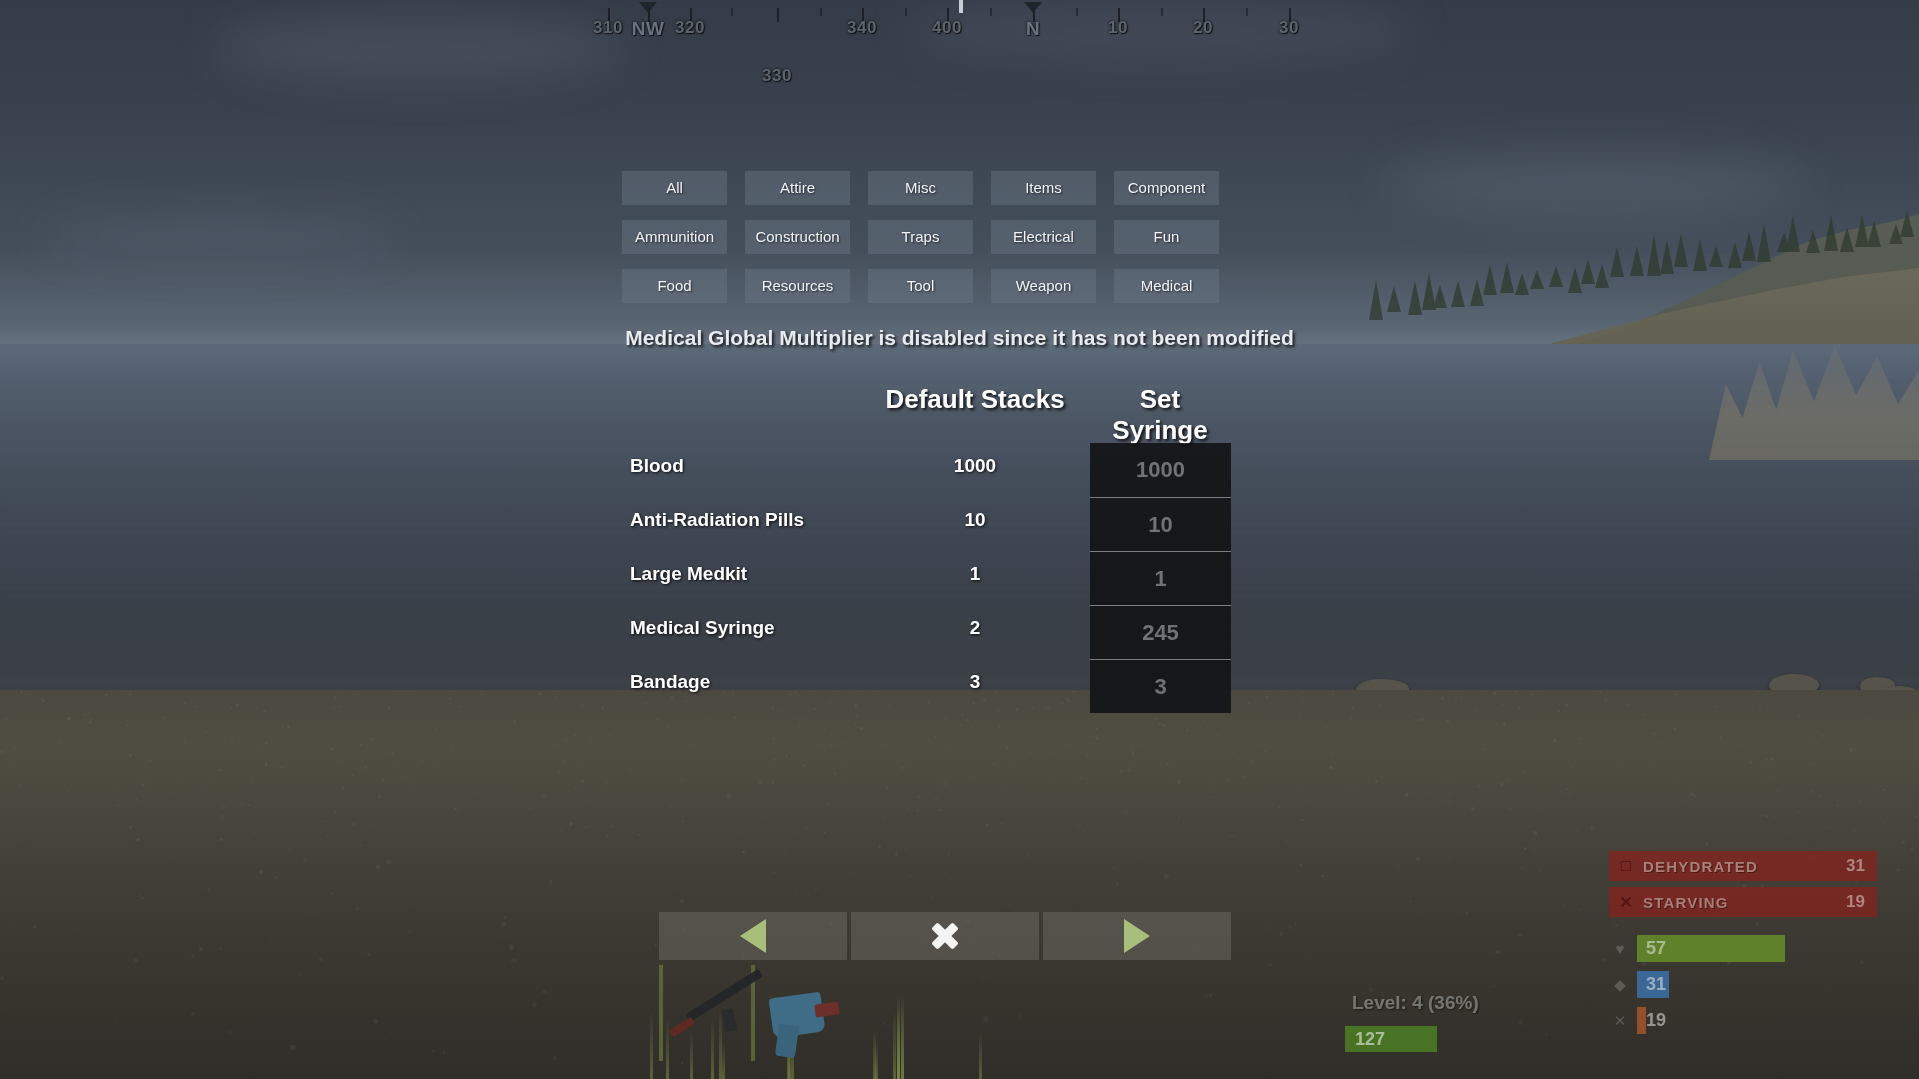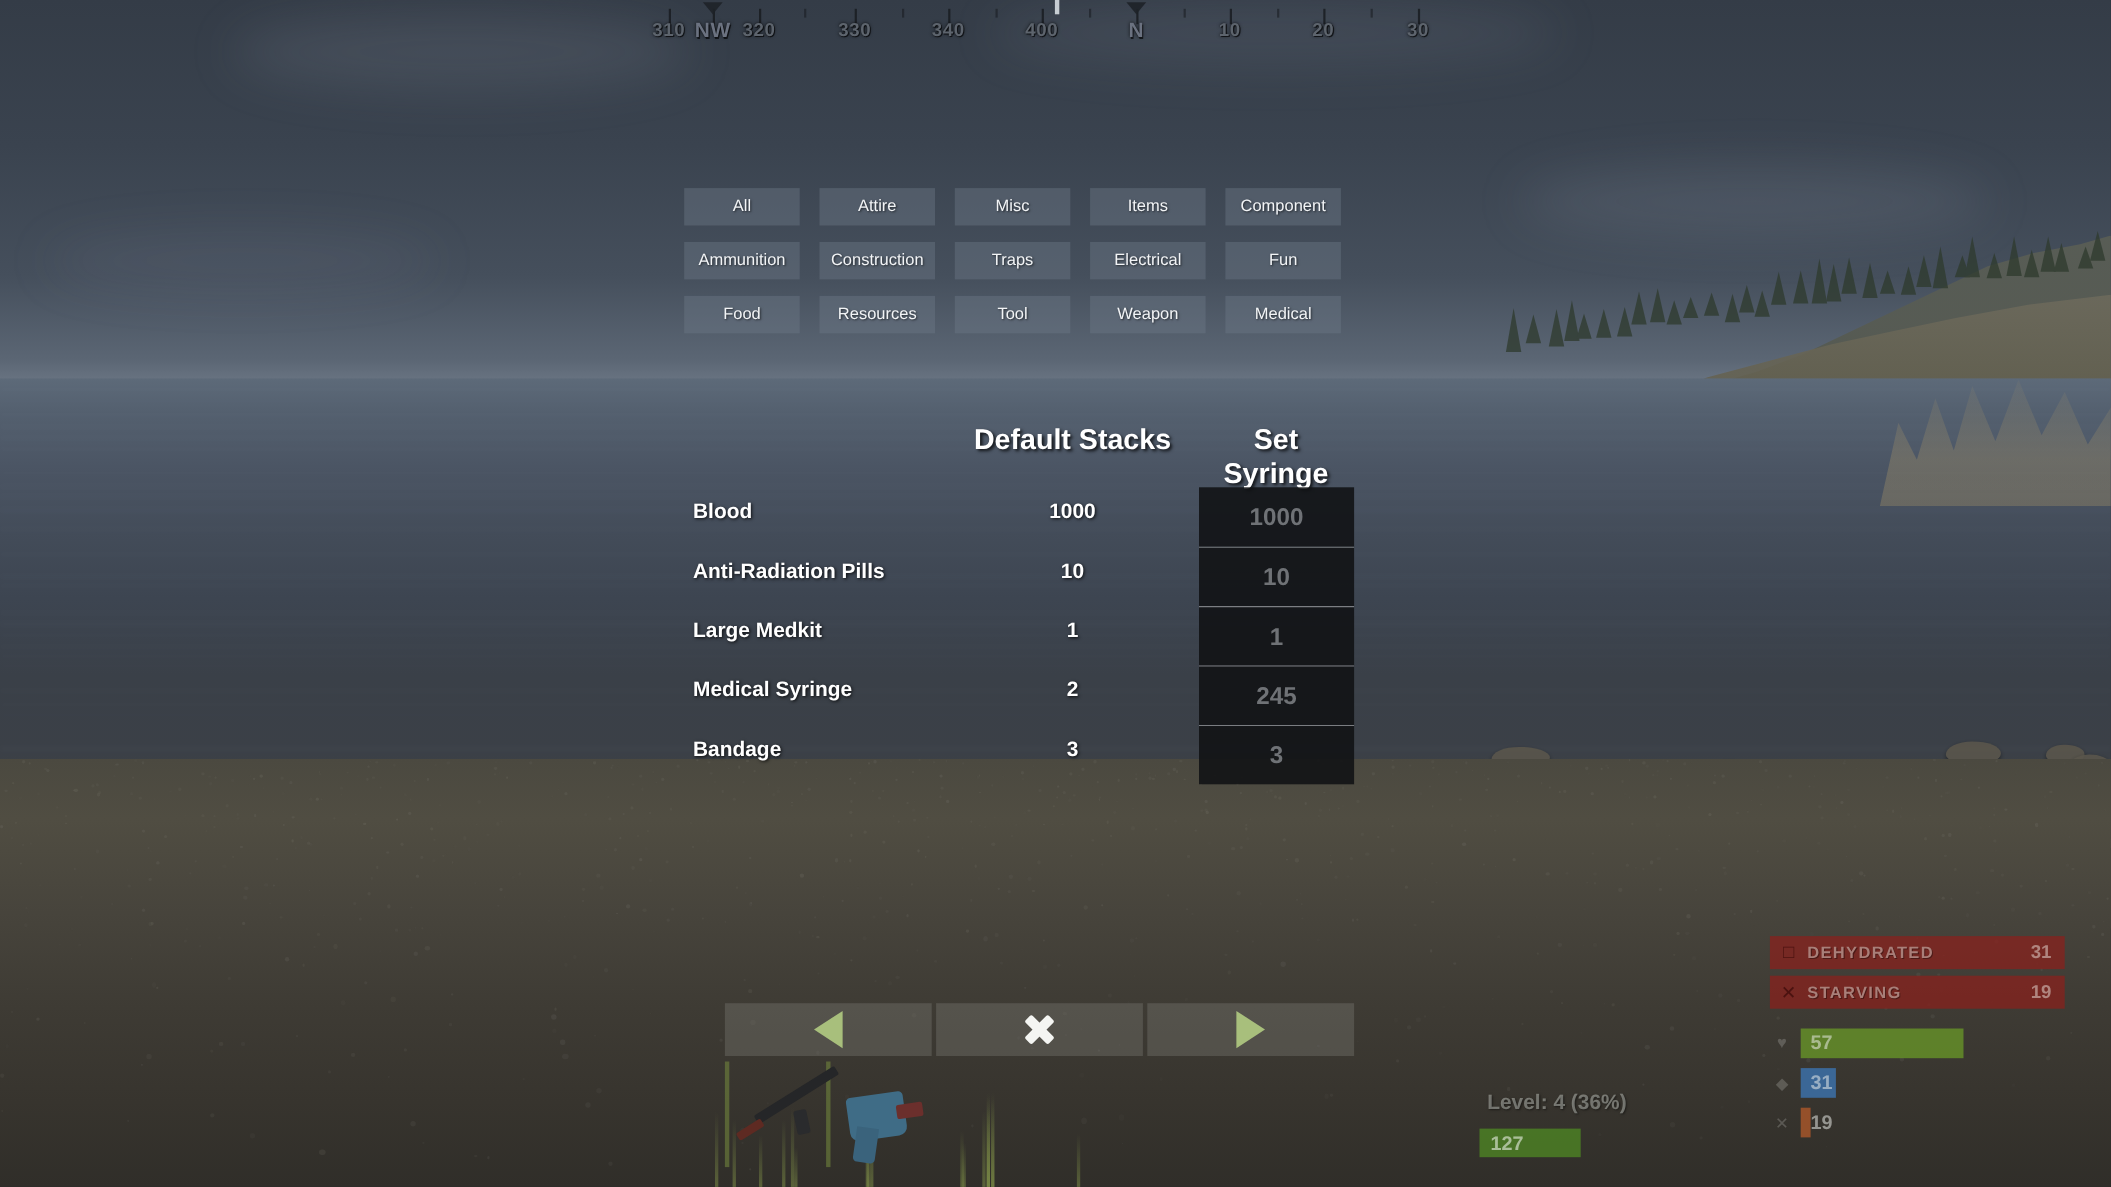--- a/index.html
+++ b/index.html
@@ -1353,21 +1353,21 @@
   <div id="compass">
       <div class="compass-tick tick-major" style="left: 608px;"></div>
       <div class="compass-label" style="left: 608px;">310</div>
       <div class="compass-tick tick-major" style="left: 648px;"></div>
       <div class="compass-caret" style="left: 648px;"></div>
       <div class="compass-label cardinal" style="left: 648px;">NW</div>
       <div class="compass-tick tick-major" style="left: 690px;"></div>
       <div class="compass-label" style="left: 690px;">320</div>
       <div class="compass-tick tick-minor" style="left: 731px;"></div>
       <div class="compass-tick tick-major" style="left: 777px;"></div>
-      <div class="compass-label" style="left: 777px;">330</div>
+      <div class="compass-label" style="left: 777px; margin-top: 48px;">330</div>
       <div class="compass-tick tick-minor" style="left: 820px;"></div>
       <div class="compass-tick tick-major" style="left: 862px;"></div>
       <div class="compass-label" style="left: 862px;">340</div>
       <div class="compass-tick tick-minor" style="left: 905px;"></div>
       <div class="compass-tick tick-major" style="left: 947px;"></div>
       <div class="compass-label" style="left: 947px;">400</div>
       <div class="compass-tick tick-minor" style="left: 990px;"></div>
       <div class="compass-tick tick-major" style="left: 1033px;"></div>
       <div class="compass-caret" style="left: 1033px;"></div>
       <div class="compass-label cardinal" style="left: 1033px;">N</div>
@@ -1397,20 +1397,21 @@
         <div class="cat-btn">Traps</div>
         <div class="cat-btn">Electrical</div>
         <div class="cat-btn">Fun</div>
         <div class="cat-btn">Food</div>
         <div class="cat-btn">Resources</div>
         <div class="cat-btn">Tool</div>
         <div class="cat-btn">Weapon</div>
         <div class="cat-btn">Medical</div>
       </div>
 
+    <div class="notice">Medical Global Multiplier is disabled since it has not been modified</div>
 
 
     <div class="col-default">Default Stacks</div>
     <div class="col-set">Set Syringe</div>
 
     <div class="rows" id="item-rows">
         <div class="row">
           <div class="row-name">Blood</div>
           <div class="row-default">1000</div>
           <div class="row-input">

